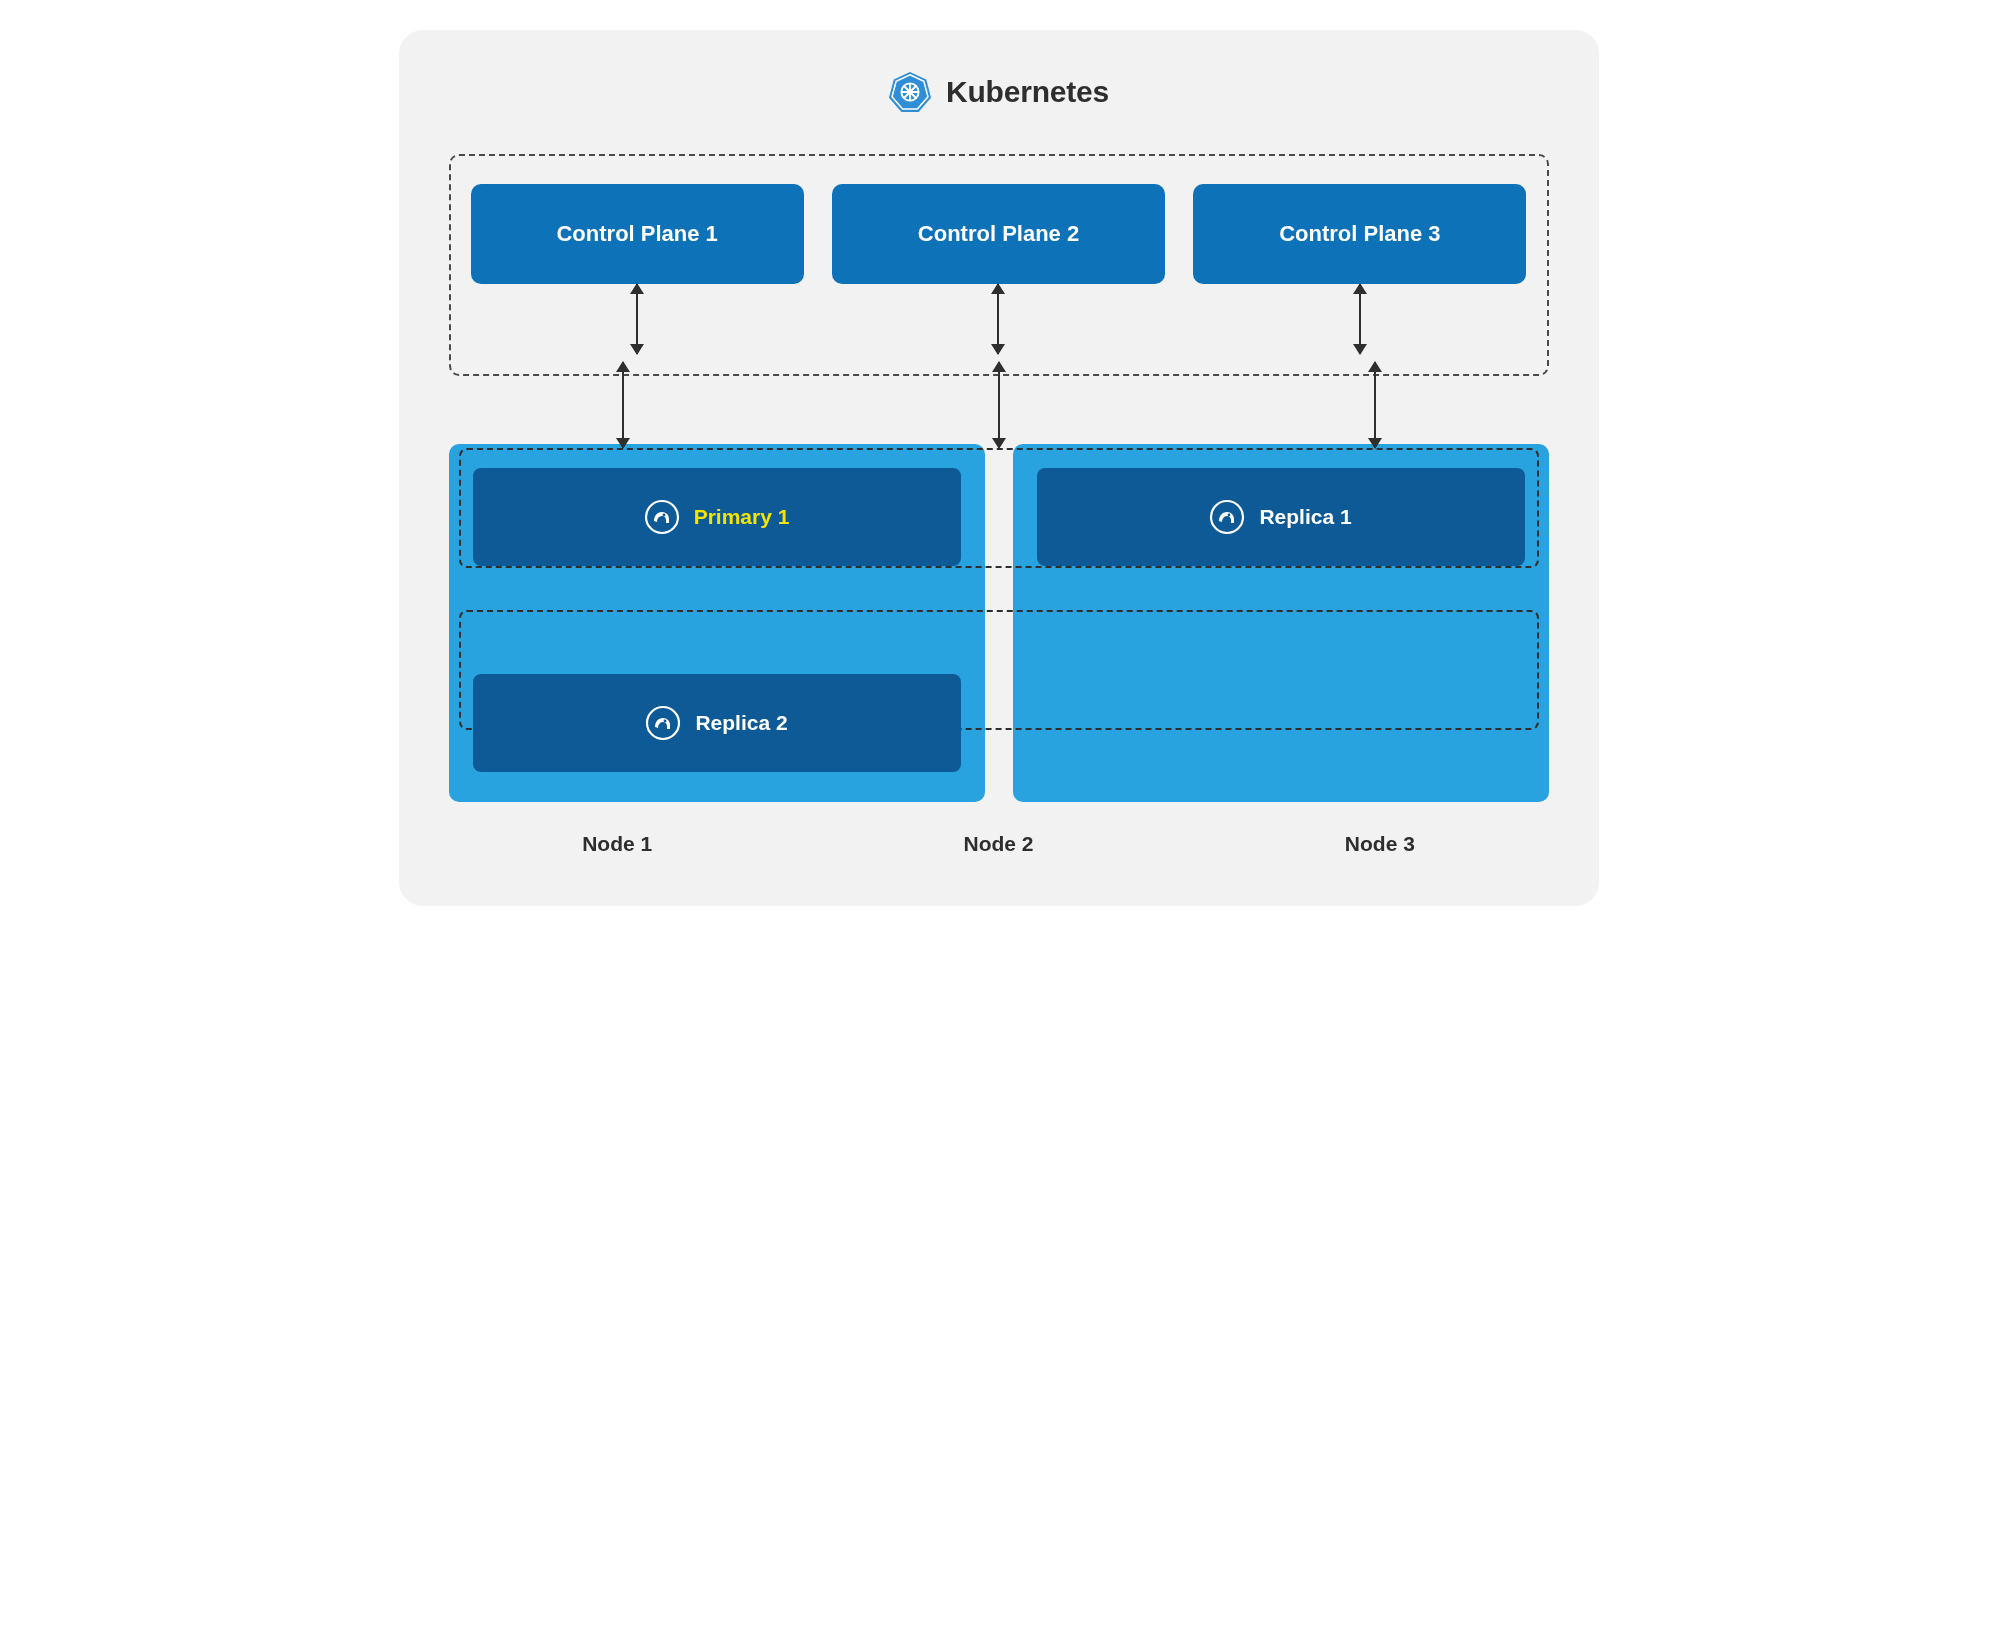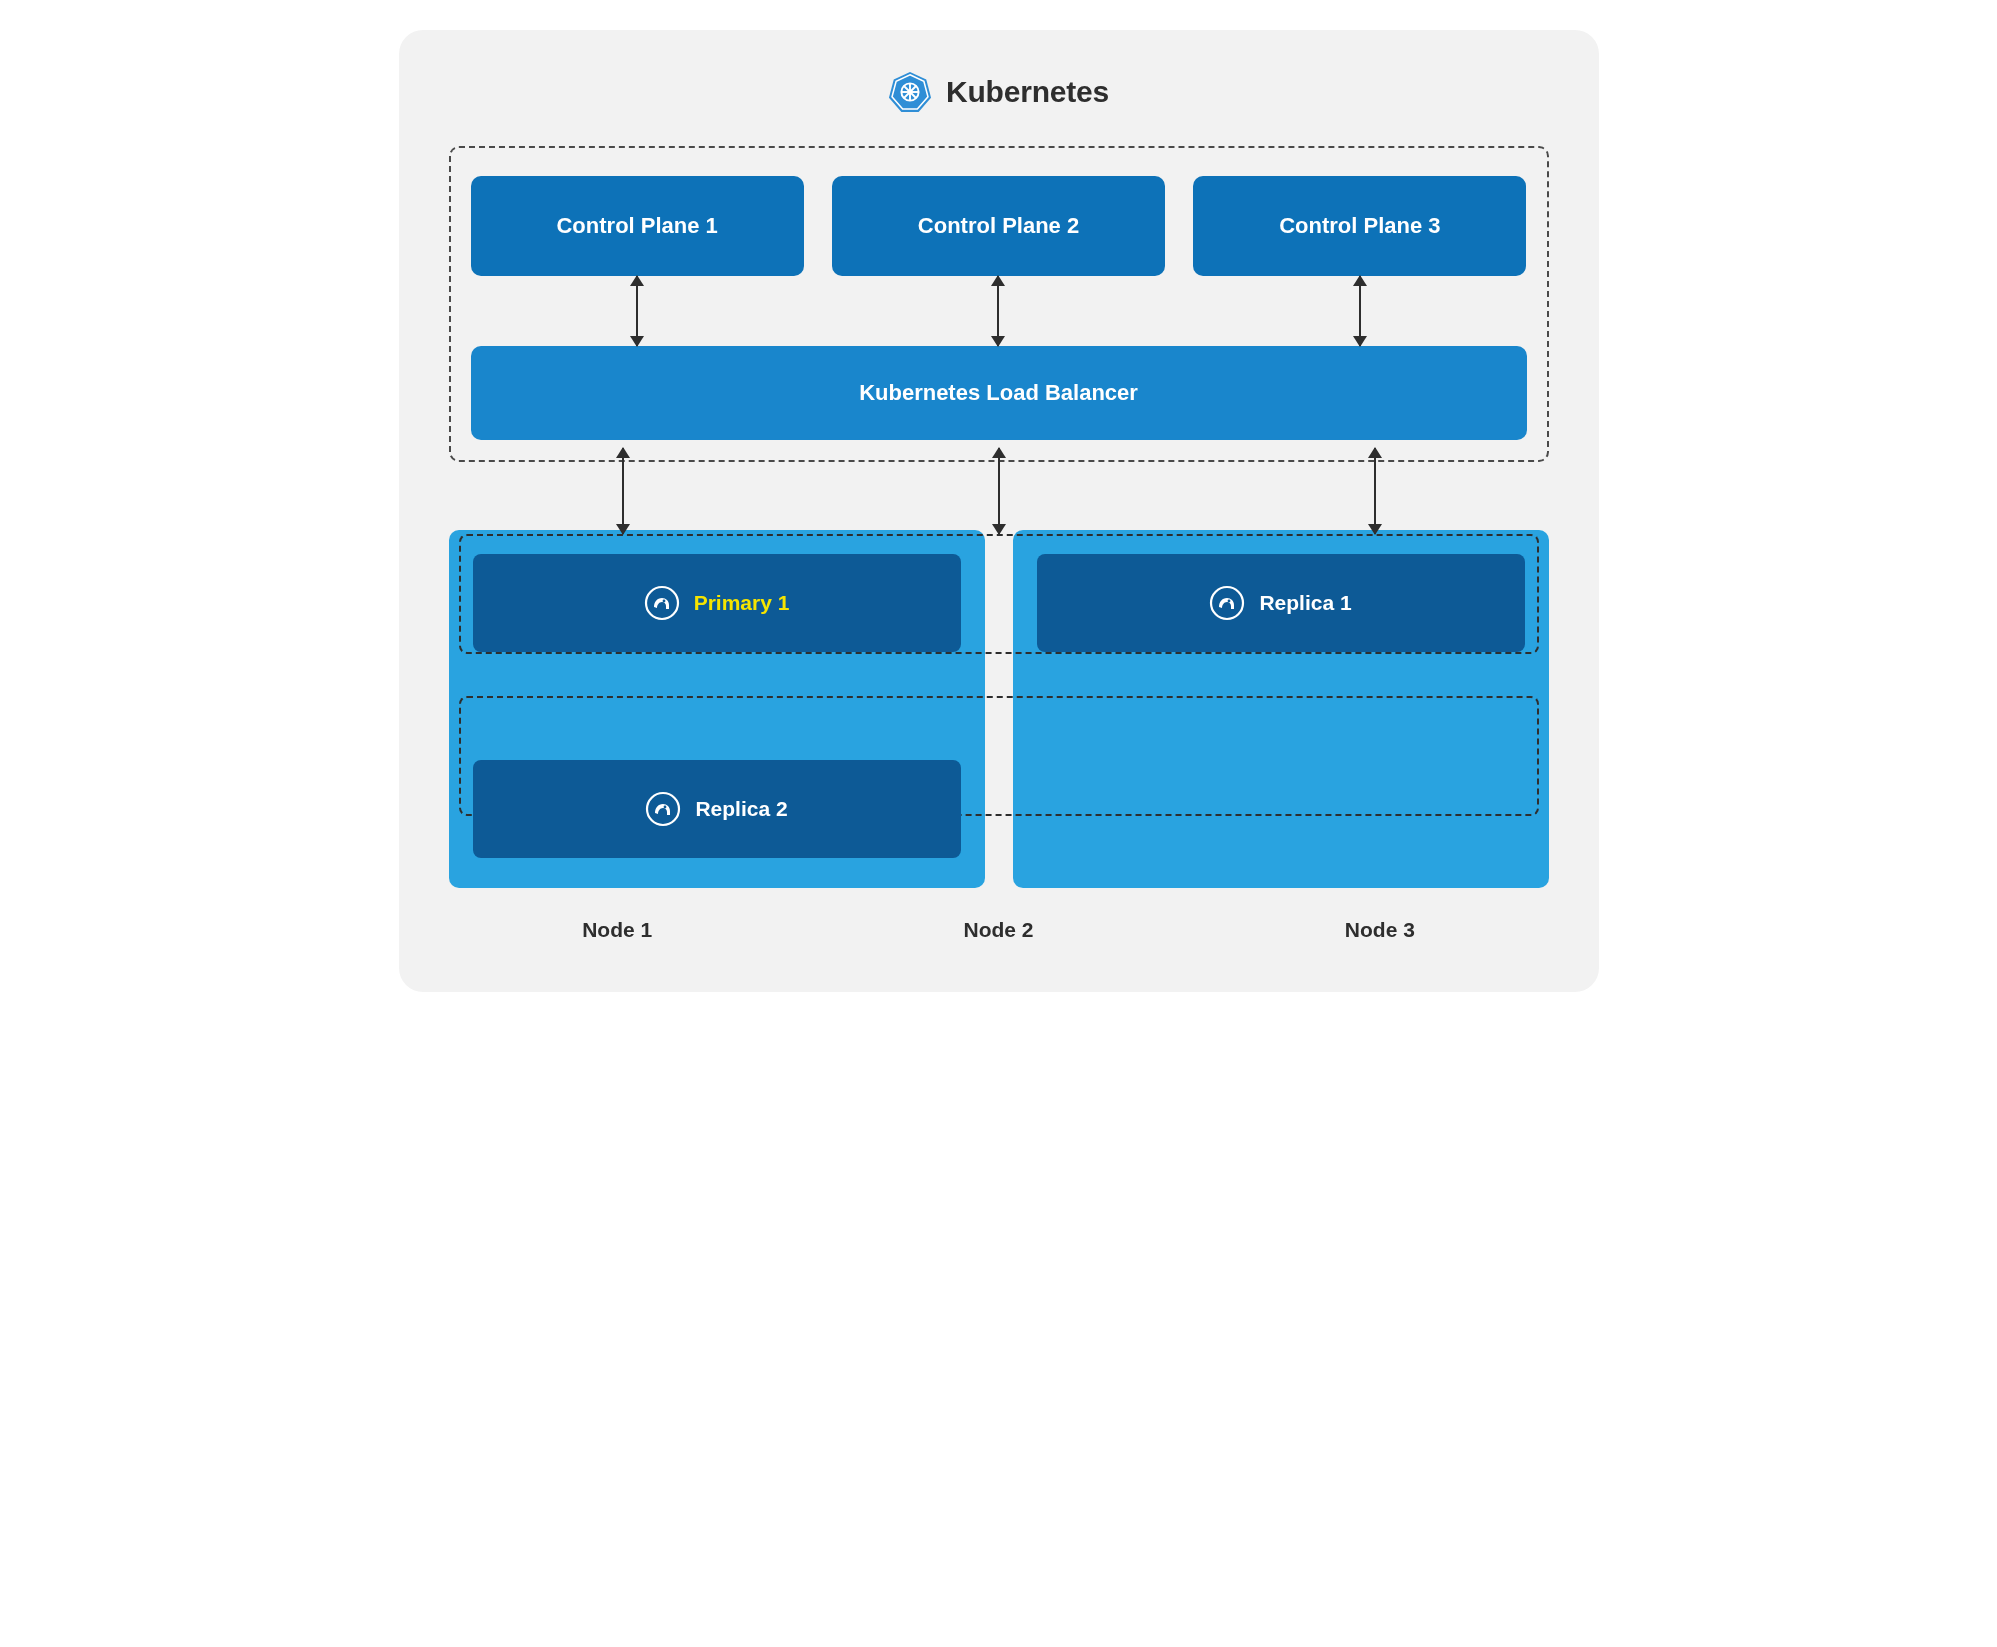--- a/index.html
+++ b/index.html
@@ -16,21 +16,21 @@
     padding: 40px 50px 50px 50px;
     position: relative;
   }
 
   
   .k8s-header {
     display: flex;
     align-items: center;
     justify-content: center;
     gap: 14px;
-    margin-bottom: 32px;
+    margin-bottom: 40px;
   }
   .k8s-logo {
     width: 44px;
     height: 44px;
   }
   .k8s-title {
     font-size: 30px;
     font-weight: 800;
     color: #2e2e2e;
     letter-spacing: -0.2px;
@@ -234,23 +234,20 @@
           <div class="dbl-arrow"></div>
         </div>
       <div class="arrow-cell">
           <div class="dbl-arrow"></div>
         </div>
       <div class="arrow-cell">
           <div class="dbl-arrow"></div>
         </div>
     </div>
 
-    <div class="load-balancer">
-      <span>Kubernetes Load Balancer</span>
-    </div>
   </div>
 
   <div class="arrow-row outer">
     <div class="arrow-cell">
         <div class="dbl-arrow"></div>
       </div>
     <div class="arrow-cell">
         <div class="dbl-arrow"></div>
       </div>
     <div class="arrow-cell">

